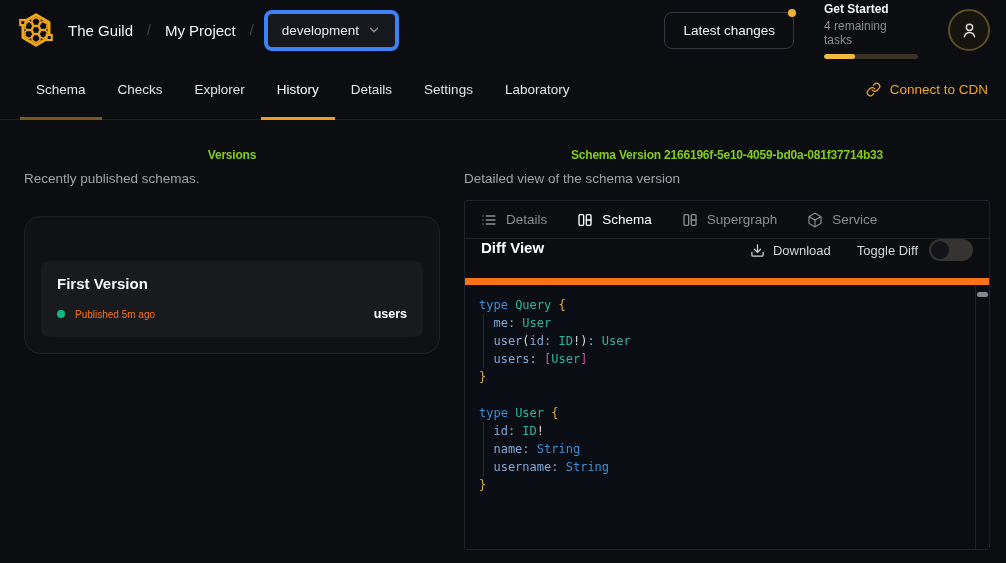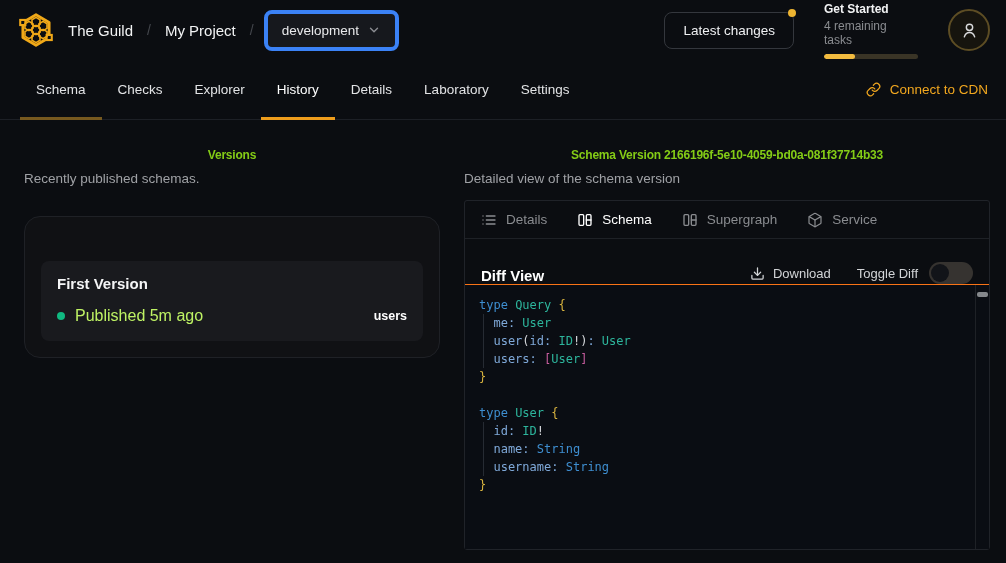--- a/index.html
+++ b/index.html
@@ -46,29 +46,29 @@
   .panel-title { font-size: 12px; font-weight: 700; color: #84cc16; letter-spacing: -0.2px; white-space: nowrap; text-align: center; }
   .panel-sub { font-size: 13.5px; color: #9fa1a5; margin-top: 9px; }
 
   
   .outer-card { margin-top: 30px; width: 416px; background: #101114; border: 1px solid #1f2126; border-radius: 16px; padding: 44px 16px 16px; }
   .inner-card { background: #191a1e; border-radius: 8px; padding: 14px 16px 16px; cursor: pointer; }
   .fv-name { font-size: 15px; font-weight: 600; color: #f4f5f6; }
   .fv-author { font-size: 13px; color: #85878b; margin-top: 4px; }
   .fv-row { display: flex; align-items: center; margin-top: 15px; }
   .pub-dot { width: 8px; height: 8px; border-radius: 50%; background: #10b981; margin-right: 10px; flex: 0 0 auto; }
-  .fv-status { font-size: 16px; color: #bef264; }
+  .fv-status { font-size: 10px; color: #f97316; }
   .fv-service { margin-left: auto; font-size: 12.5px; font-weight: 700; color: #ffffff; }
 
   
   .detail-box { margin-top: 14px; border: 1px solid #202329; border-radius: 3px; height: 350px; display: flex; flex-direction: column; }
   .detail-tabs { display: flex; height: 38px; flex: 0 0 38px; padding: 0 16px; gap: 30px; border-bottom: 1px solid #1e2126; }
   .detail-tab { display: flex; align-items: center; gap: 9px; font-size: 13.5px; color: #8a8c90; cursor: pointer; }
   .detail-tab.active { color: #ffffff; font-weight: 500; }
-  .diff-header { display: flex; align-items: flex-end; height: 46px; flex: 0 0 46px; padding: 0 16px; border-bottom: 1px solid #f97316; }
+  .diff-header { display: flex; align-items: flex-start; height: 46px; flex: 0 0 46px; padding: 0 16px; border-bottom: 7px solid #f97316; }
   .diff-title { font-size: 15px; font-weight: 700; color: #ffffff; }
   .diff-actions { margin-left: auto; display: flex; align-items: center; gap: 26px; }
   .download-btn { display: flex; align-items: center; gap: 8px; font-size: 13px; color: #d2d4d7; background: none; border: none; font-family: inherit; cursor: pointer; }
   .toggle-wrap { display: flex; align-items: center; gap: 11px; font-size: 13px; color: #d2d4d7; }
   .switch { width: 44px; height: 22px; border-radius: 11px; background: #363330; position: relative; cursor: pointer; }
   .switch .knob { position: absolute; left: 2px; top: 2px; width: 18px; height: 18px; border-radius: 50%; background: #121419; }
 
   
   .code-area { flex: 1; position: relative; background: #0a0d13; font-family: "DejaVu Sans Mono", monospace; font-size: 12px; line-height: 18px; padding: 11px 20px 0 14px; overflow: hidden; }
   .code-line { white-space: pre; position: relative; color: #d5d8dc; }
@@ -151,24 +151,24 @@
     <div class="nav-tab">
         <span>Explorer</span>
       </div>
     <div class="nav-tab active">
         <span>History</span>
       </div>
     <div class="nav-tab">
         <span>Details</span>
       </div>
     <div class="nav-tab">
+        <span>Settings</span>
+      </div>
+    <div class="nav-tab">
         <span>Laboratory</span>
-      </div>
-    <div class="nav-tab">
-        <span>Settings</span>
       </div>
   </div>
   <div class="cdn-link">
     <svg width="15" height="15" viewBox="0 0 24 24" fill="none" stroke="currentColor" stroke-width="2" stroke-linecap="round" stroke-linejoin="round">
       <path d="M10 13a5 5 0 0 0 7.54.54l3-3a5 5 0 0 0-7.07-7.07l-1.72 1.71"></path>
       <path d="M14 11a5 5 0 0 0-7.54-.54l-3 3a5 5 0 0 0 7.07 7.07l1.71-1.71"></path>
     </svg>
     <span>Connect to CDN</span>
   </div>
 </div>

